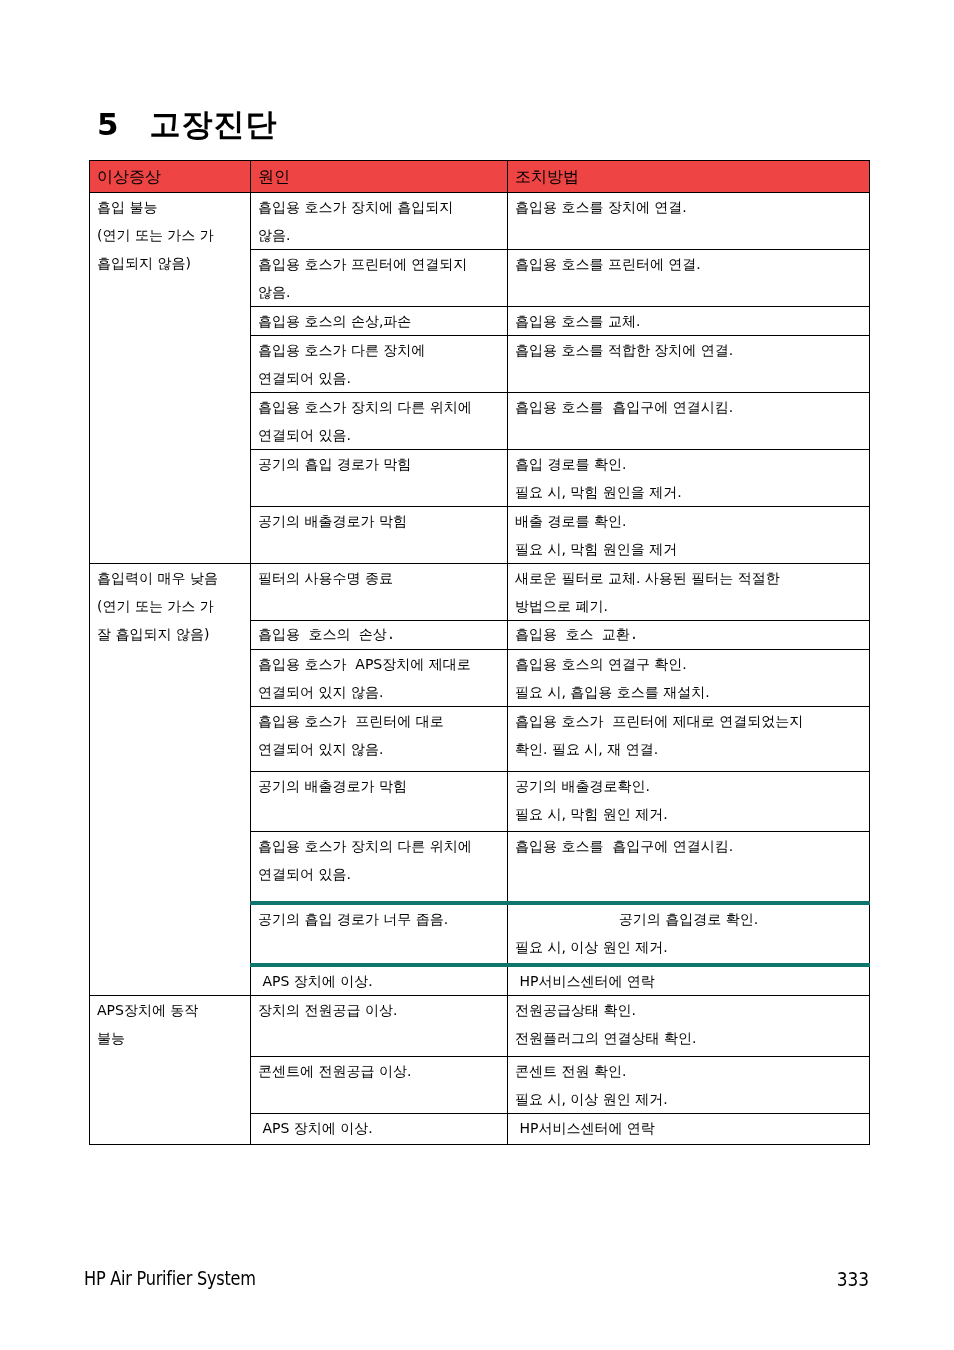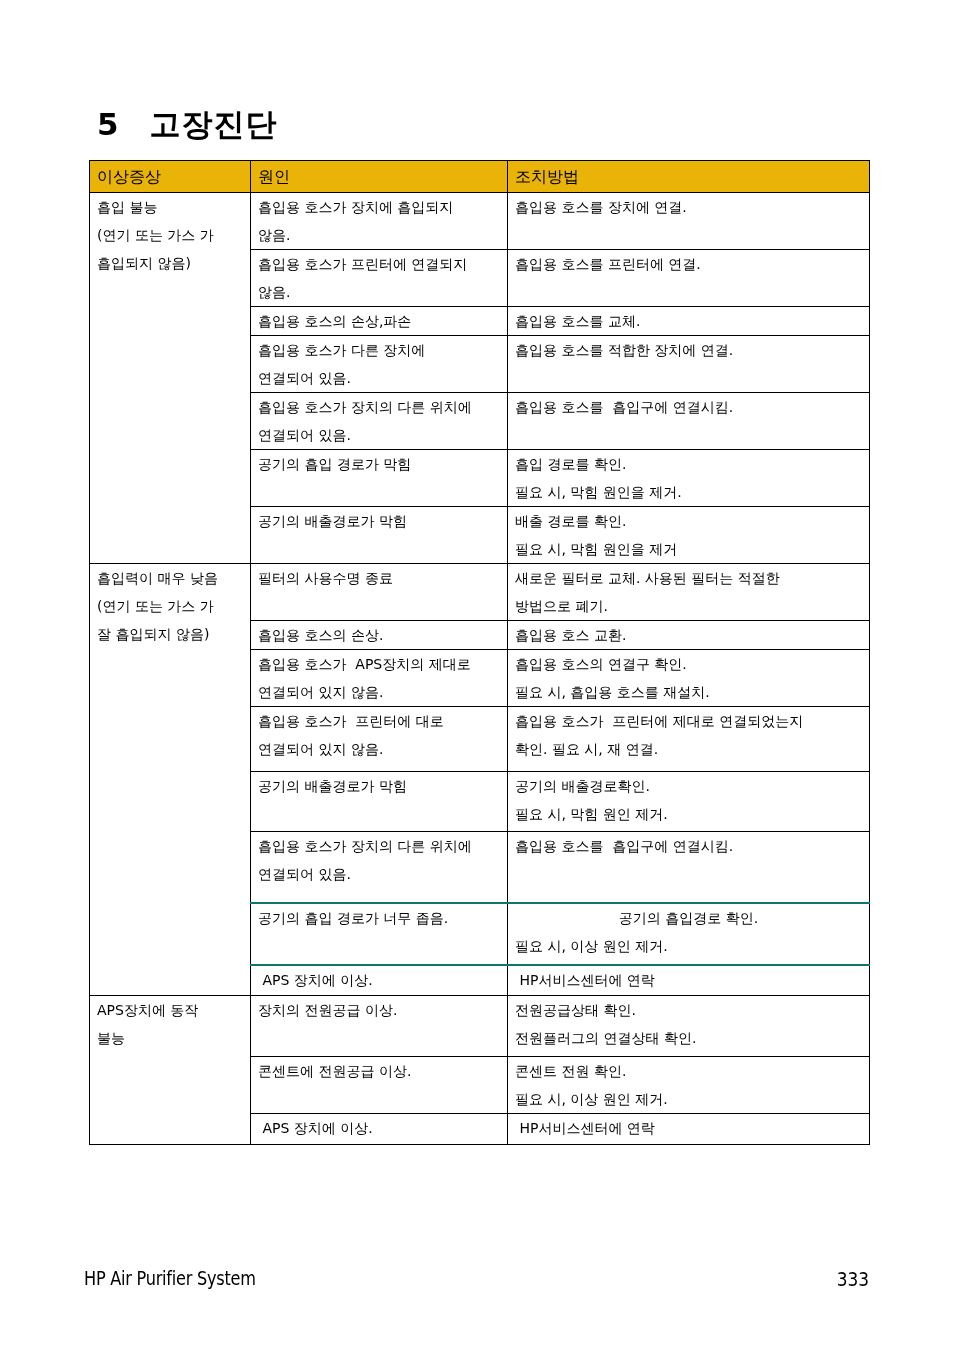--- a/index.html
+++ b/index.html
@@ -1,23 +1,23 @@
 <!DOCTYPE html>
 <html><head>
 <meta charset="utf-8">
 <style>
   html, body { margin:0; padding:0; background:#fff; }
   body { width:954px; height:1350px; position:relative; font-family:"DejaVu Sans", "Liberation Sans", sans-serif; color:#000; }
   .title { position:absolute; left:97px; top:104px; font-size:31px; font-weight:bold; letter-spacing:1px; }
   .title .num { margin-right:30px; }
   table { position:absolute; left:89px; top:160px; width:780px; border-collapse:collapse; table-layout:fixed; }
   td, th { border:1px solid #000; font-size:14px; line-height:28px; padding:0 7px; vertical-align:top; text-align:left; font-weight:normal; }
-  th { background:#eab308; font-size:16px; line-height:31px; }
+  th { background:#ef4444; font-size:16px; line-height:31px; }
   col.c1 { width:161px; } col.c2 { width:257px; } col.c3 { width:362px; }
-  .thick-top td { border-top:2px solid #0f766e; }
+  .thick-top td { border-top:4px solid #0f766e; }
   .line { display:block; }
   .footer-left { position:absolute; left:84px; top:1267px; font-size:19px; font-family:"DejaVu Sans", sans-serif; font-weight:normal; letter-spacing:-0.3px; transform:scaleX(0.85); transform-origin:left; }
   .footer-right { position:absolute; right:85px; top:1267px; font-size:20px; font-weight:normal; transform:scaleX(0.85); transform-origin:right; }
 </style>
 </head>
 <body>
 
 <div class="title">
   <span class="num">5</span><span>고장진단</span>
 </div>
@@ -110,31 +110,31 @@
           <span class="line">잘 흡입되지 않음)</span>
         </td>
         <td>
           <span class="line" style="white-space: pre;">필터의 사용수명 종료</span>
         </td>
         <td>
           <span class="line" style="white-space: pre;">새로운 필터로 교체. 사용된 필터는 적절한</span>
           <span class="line" style="white-space: pre;">방법으로 폐기.</span>
         </td>
       </tr>
-      <tr style="height: 23px;">
+      <tr style="height: 23px; font-family: Liberation Mono, monospace;">
         <td>
           <span class="line" style="white-space: pre;">흡입용 호스의 손상.</span>
         </td>
         <td>
           <span class="line" style="white-space: pre;">흡입용 호스 교환.</span>
         </td>
       </tr>
       <tr style="height: 56px;">
         <td>
-          <span class="line" style="white-space: pre;">흡입용 호스가  APS장치의 제대로</span>
+          <span class="line" style="white-space: pre;">흡입용 호스가  APS장치에 제대로</span>
           <span class="line" style="white-space: pre;">연결되어 있지 않음.</span>
         </td>
         <td>
           <span class="line" style="white-space: pre;">흡입용 호스의 연결구 확인.</span>
           <span class="line" style="white-space: pre;">필요 시, 흡입용 호스를 재설치.</span>
         </td>
       </tr>
       <tr style="height: 65px;">
         <td>
           <span class="line" style="white-space: pre;">흡입용 호스가  프린터에 대로</span>

